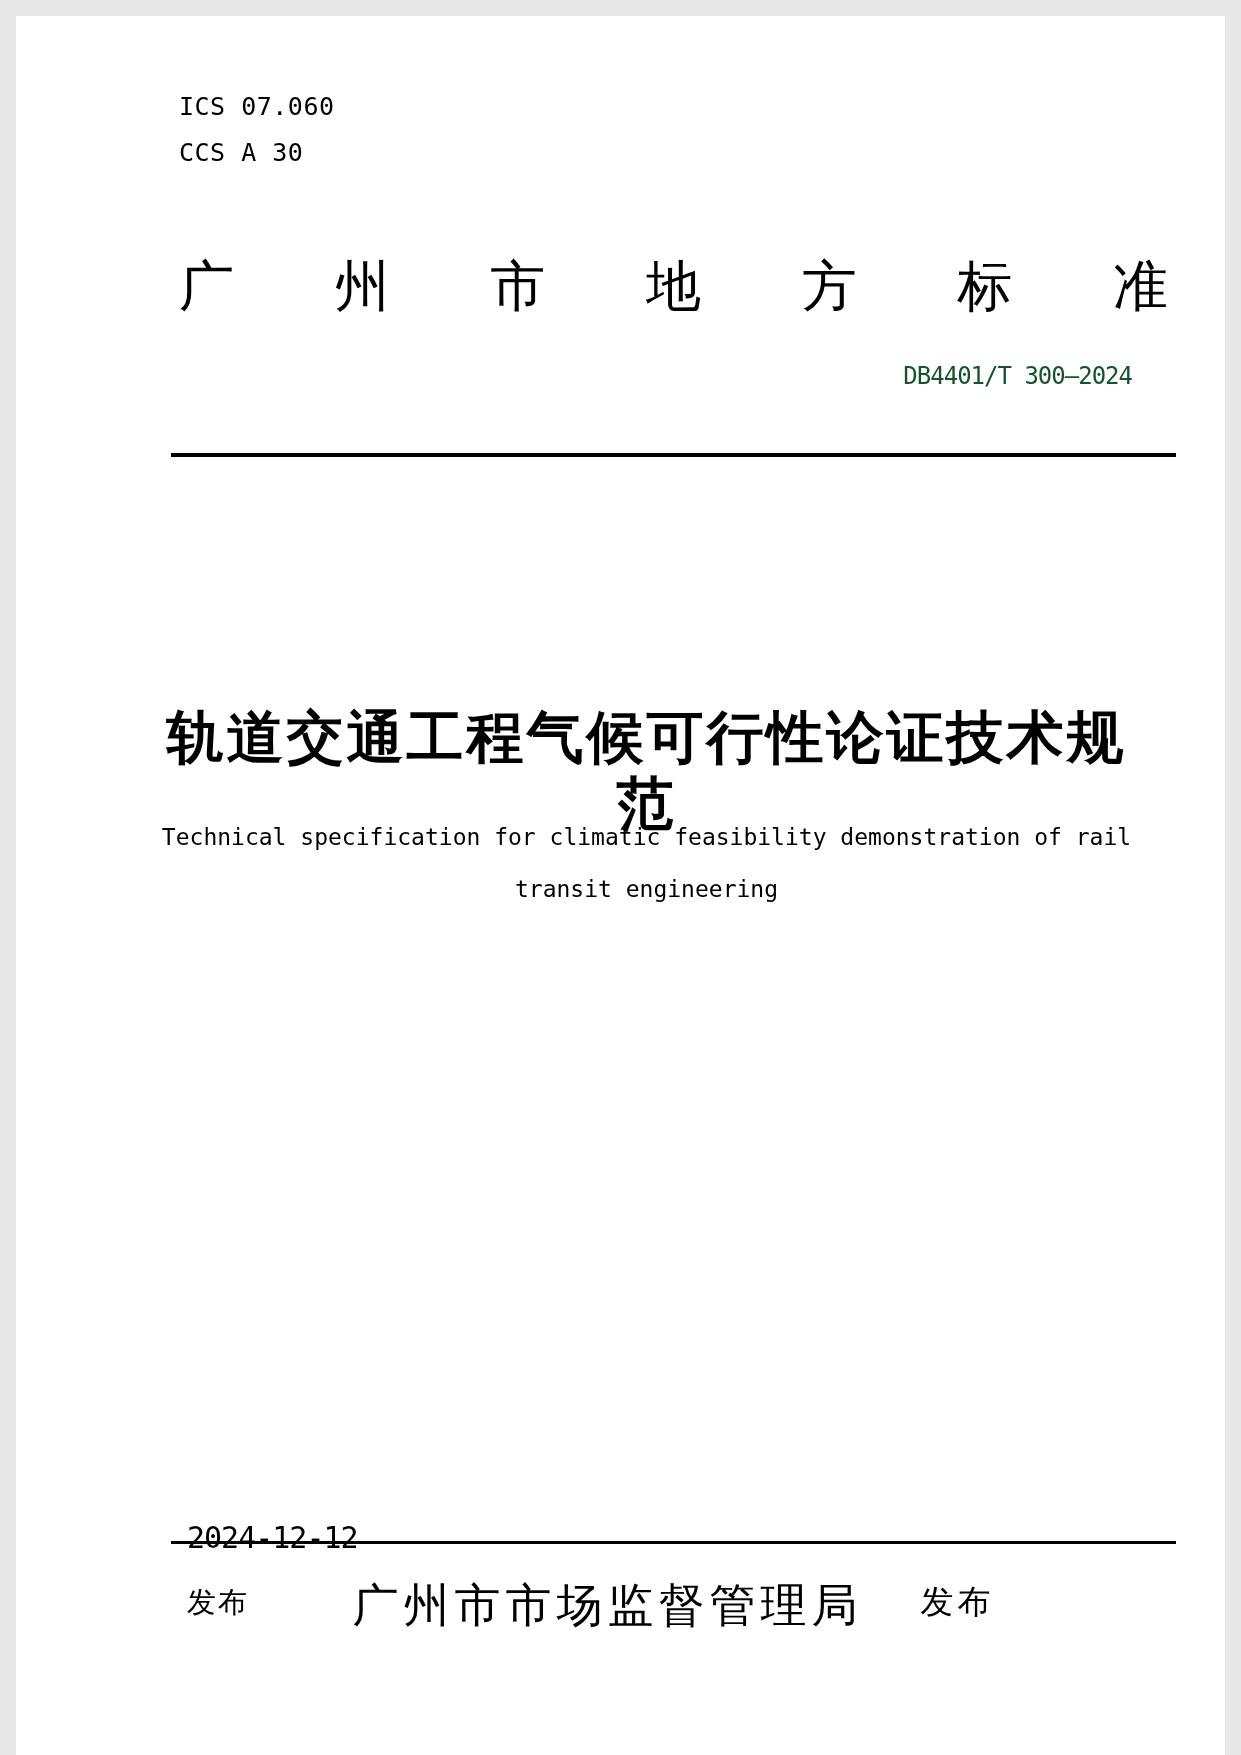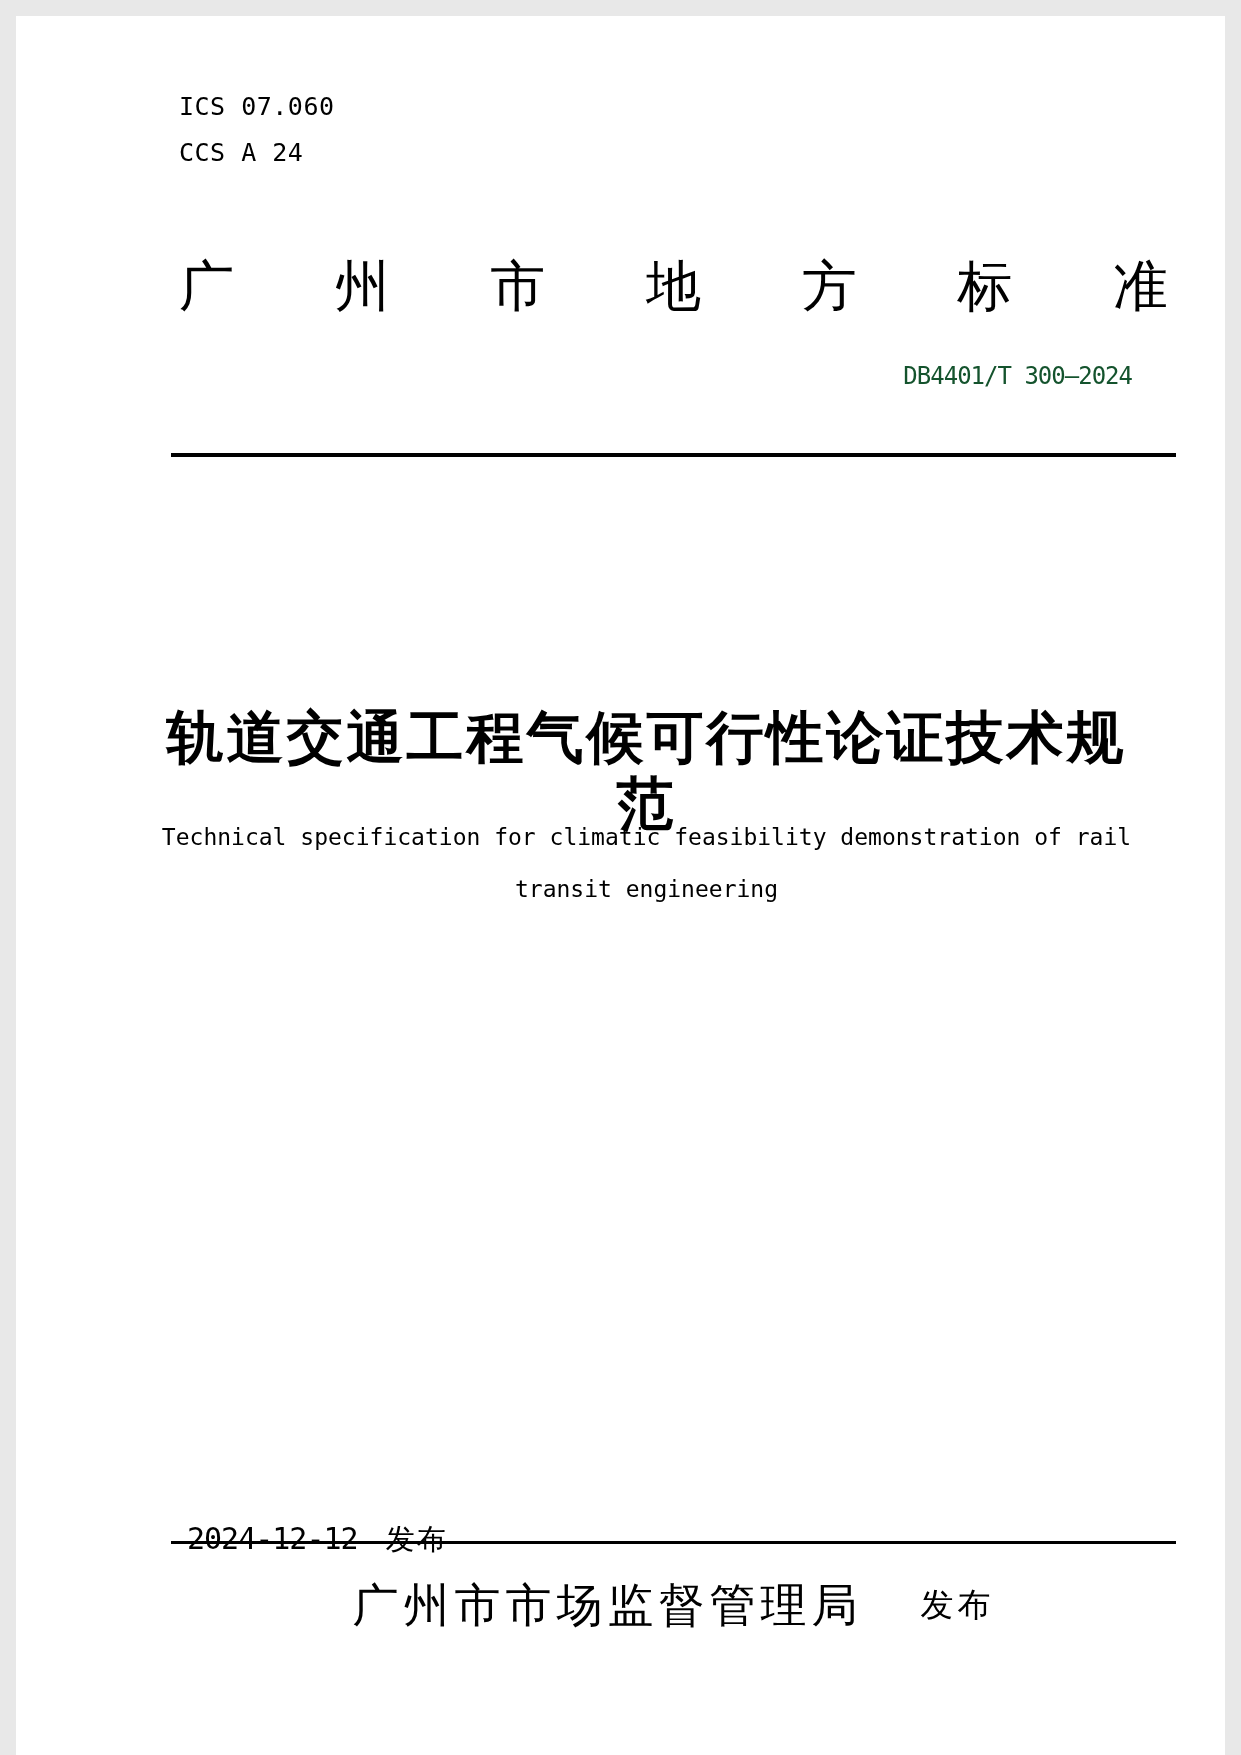--- a/index.html
+++ b/index.html
@@ -102,21 +102,21 @@
     position: absolute;
     left: 147px;
     top: 1480px;
     width: 1005px;
     display: flex;
     justify-content: space-between;
     align-items: baseline;
     font-size: 29px;
     color: #000;
   }
-  .date-item { display: flex; align-items: baseline; gap: 12px; }
+  .date-item { display: flex; align-items: baseline; gap: 12px; flex-direction: column; }
   .date-value {
     font-family: "DejaVu Sans Mono", monospace;
     letter-spacing: -1px;
     font-size: 30px;
   }
   .date-label {
     font-family: "DejaVu Sans", "Liberation Sans", sans-serif;
     font-size: 29px;
     font-weight: 500;
     letter-spacing: 2px;
@@ -131,21 +131,21 @@
     background: #000;
   }
 
   .publisher-row {
     position: absolute;
     left: 147px;
     top: 1548px;
     width: 1005px;
     display: flex;
     justify-content: center;
-    align-items: center;
+    align-items: flex-start;
     gap: 42px;
     color: #000;
   }
   .publisher-name {
     font-family: "DejaVu Sans", "Liberation Sans", sans-serif;
     font-size: 46px;
     font-weight: 500;
     letter-spacing: 5px;
     line-height: 1.1;
   }
@@ -156,21 +156,21 @@
     letter-spacing: 4px;
   }
 </style>
 </head>
 <body>
 
 <div class="page">
 
   <div class="ics-block">
     <div>ICS 07.060</div>
-    <div>CCS A 24</div>
+    <div>CCS A 30</div>
   </div>
 
 
   <div class="standard-name">
     <span>广</span>
     <span>州</span>
     <span>市</span>
     <span>地</span>
     <span>方</span>
     <span>标</span>

